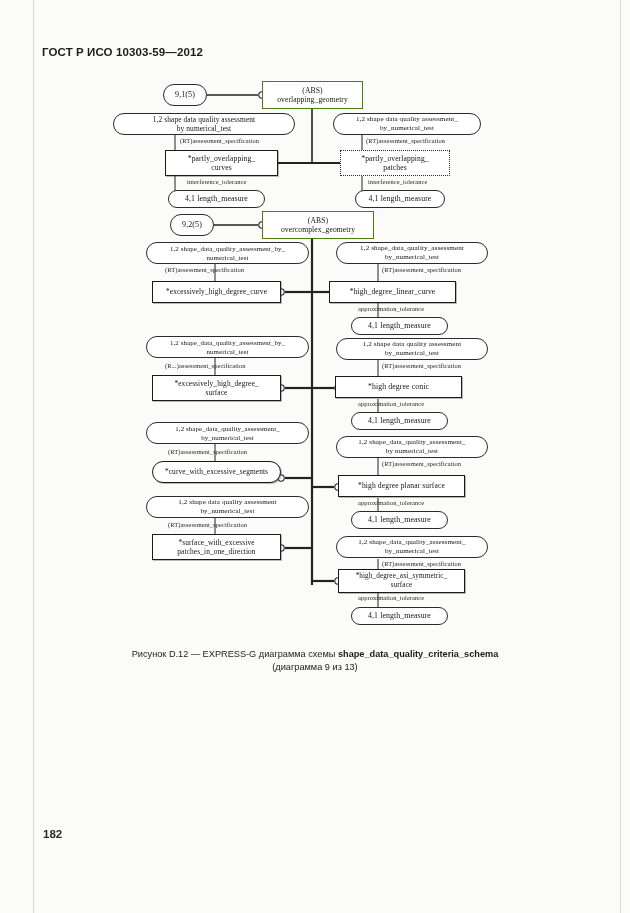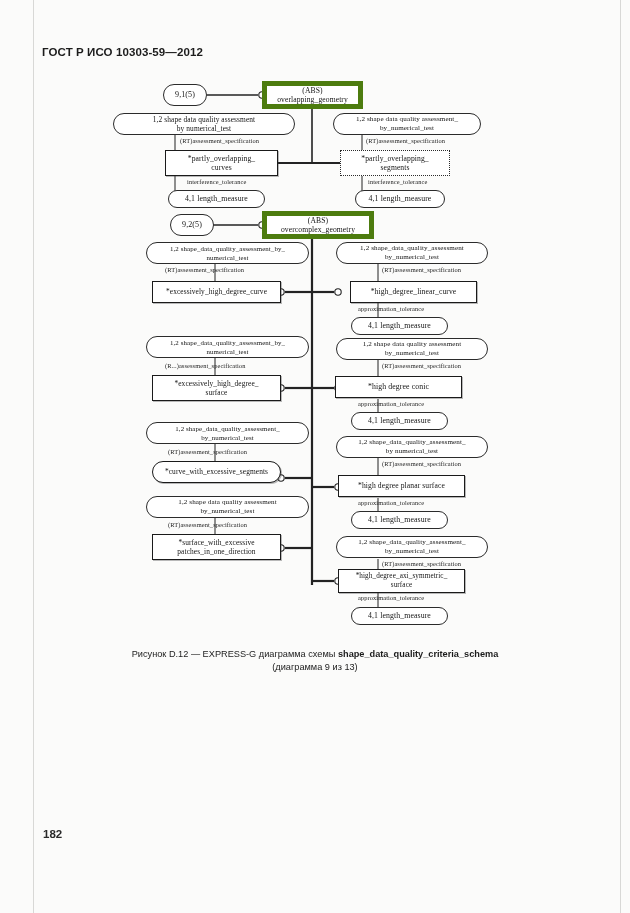--- a/index.html
+++ b/index.html
@@ -82,21 +82,21 @@
     align-items: center;
     justify-content: center;
     text-align: center;
     font-family: "Liberation Serif", serif;
     color: #141414;
     background: #ffffff;
     line-height: 9.5px;
     letter-spacing: 0.1px;
   }
   .n-rect {
-    border: 5px solid #4d7c0f;
+    border: 1px solid #4d7c0f;
   }
   .n-rect-thick {
     border: 1px solid #1a1a1a;
     box-shadow: 1px 1px 0 rgba(60,60,60,0.35);
   }
   .n-round {
     border: 1px solid #2b2b2b;
     border-radius: 999px;
   }
   .n-dash {
@@ -208,21 +208,21 @@
     <span class="ttl">4,1 length_measure</span>
   </div>
 
   <div class="node n-round" style="left:333px; top:113px; width:148px; height:22px; font-size:7.1px; flex-direction:column;">
     <span>1,2 shape data quality assessment_</span>
     <span>by_numerical_test</span>
   </div>
   <div class="lbl" style="left:366px; top:137px; font-size:6.4px;">(RT)assessment_specification</div>
   <div class="node n-dash" style="left:340px; top:150px; width:110px; height:26px; font-size:7.6px; flex-direction:column;">
     <span>*partly_overlapping_</span>
-    <span>segments</span>
+    <span>patches</span>
   </div>
   <div class="lbl" style="left:368px; top:178px; font-size:6.4px;">interference_tolerance</div>
   <div class="node n-round" style="left:355px; top:190px; width:90px; height:18px; font-size:7.8px;">
     <span class="ttl">4,1 length_measure</span>
   </div>
 
   <div class="node n-round" style="left:170px; top:214px; width:44px; height:22px; font-size:8px;">
     <span class="ttl">9,2(5)</span>
   </div>
 
@@ -238,21 +238,21 @@
   <div class="lbl" style="left:165px; top:266px; font-size:6.4px;">(RT)assessment_specification</div>
   <div class="node n-rect-thick" style="left:152px; top:281px; width:129px; height:22px; font-size:7.4px;">
     <span class="ttl">*excessively_high_degree_curve</span>
   </div>
 
   <div class="node n-round" style="left:336px; top:242px; width:152px; height:22px; font-size:7.1px; flex-direction:column;">
     <span>1,2 shape_data_quality_assessment</span>
     <span>by_numerical_test</span>
   </div>
   <div class="lbl" style="left:382px; top:266px; font-size:6.4px;">(RT)assessment_specification</div>
-  <div class="node n-rect-thick" style="left:350px; top:281px; width:127px; height:22px; font-size:7.6px;">
+  <div class="node n-rect-thick" style="left:329px; top:281px; width:127px; height:22px; font-size:7.6px;">
     <span class="ttl">*high_degree_linear_curve</span>
   </div>
   <div class="lbl" style="left:358px; top:305px; font-size:6.4px;">approximation_tolerance</div>
   <div class="node n-round" style="left:351px; top:317px; width:97px; height:18px; font-size:7.8px;">
     <span class="ttl">4,1 length_measure</span>
   </div>
 
   <div class="node n-round" style="left:146px; top:336px; width:163px; height:22px; font-size:6.9px; flex-direction:column;">
     <span>1,2 shape_data_quality_assessment_by_</span>
     <span>numerical_test</span>

